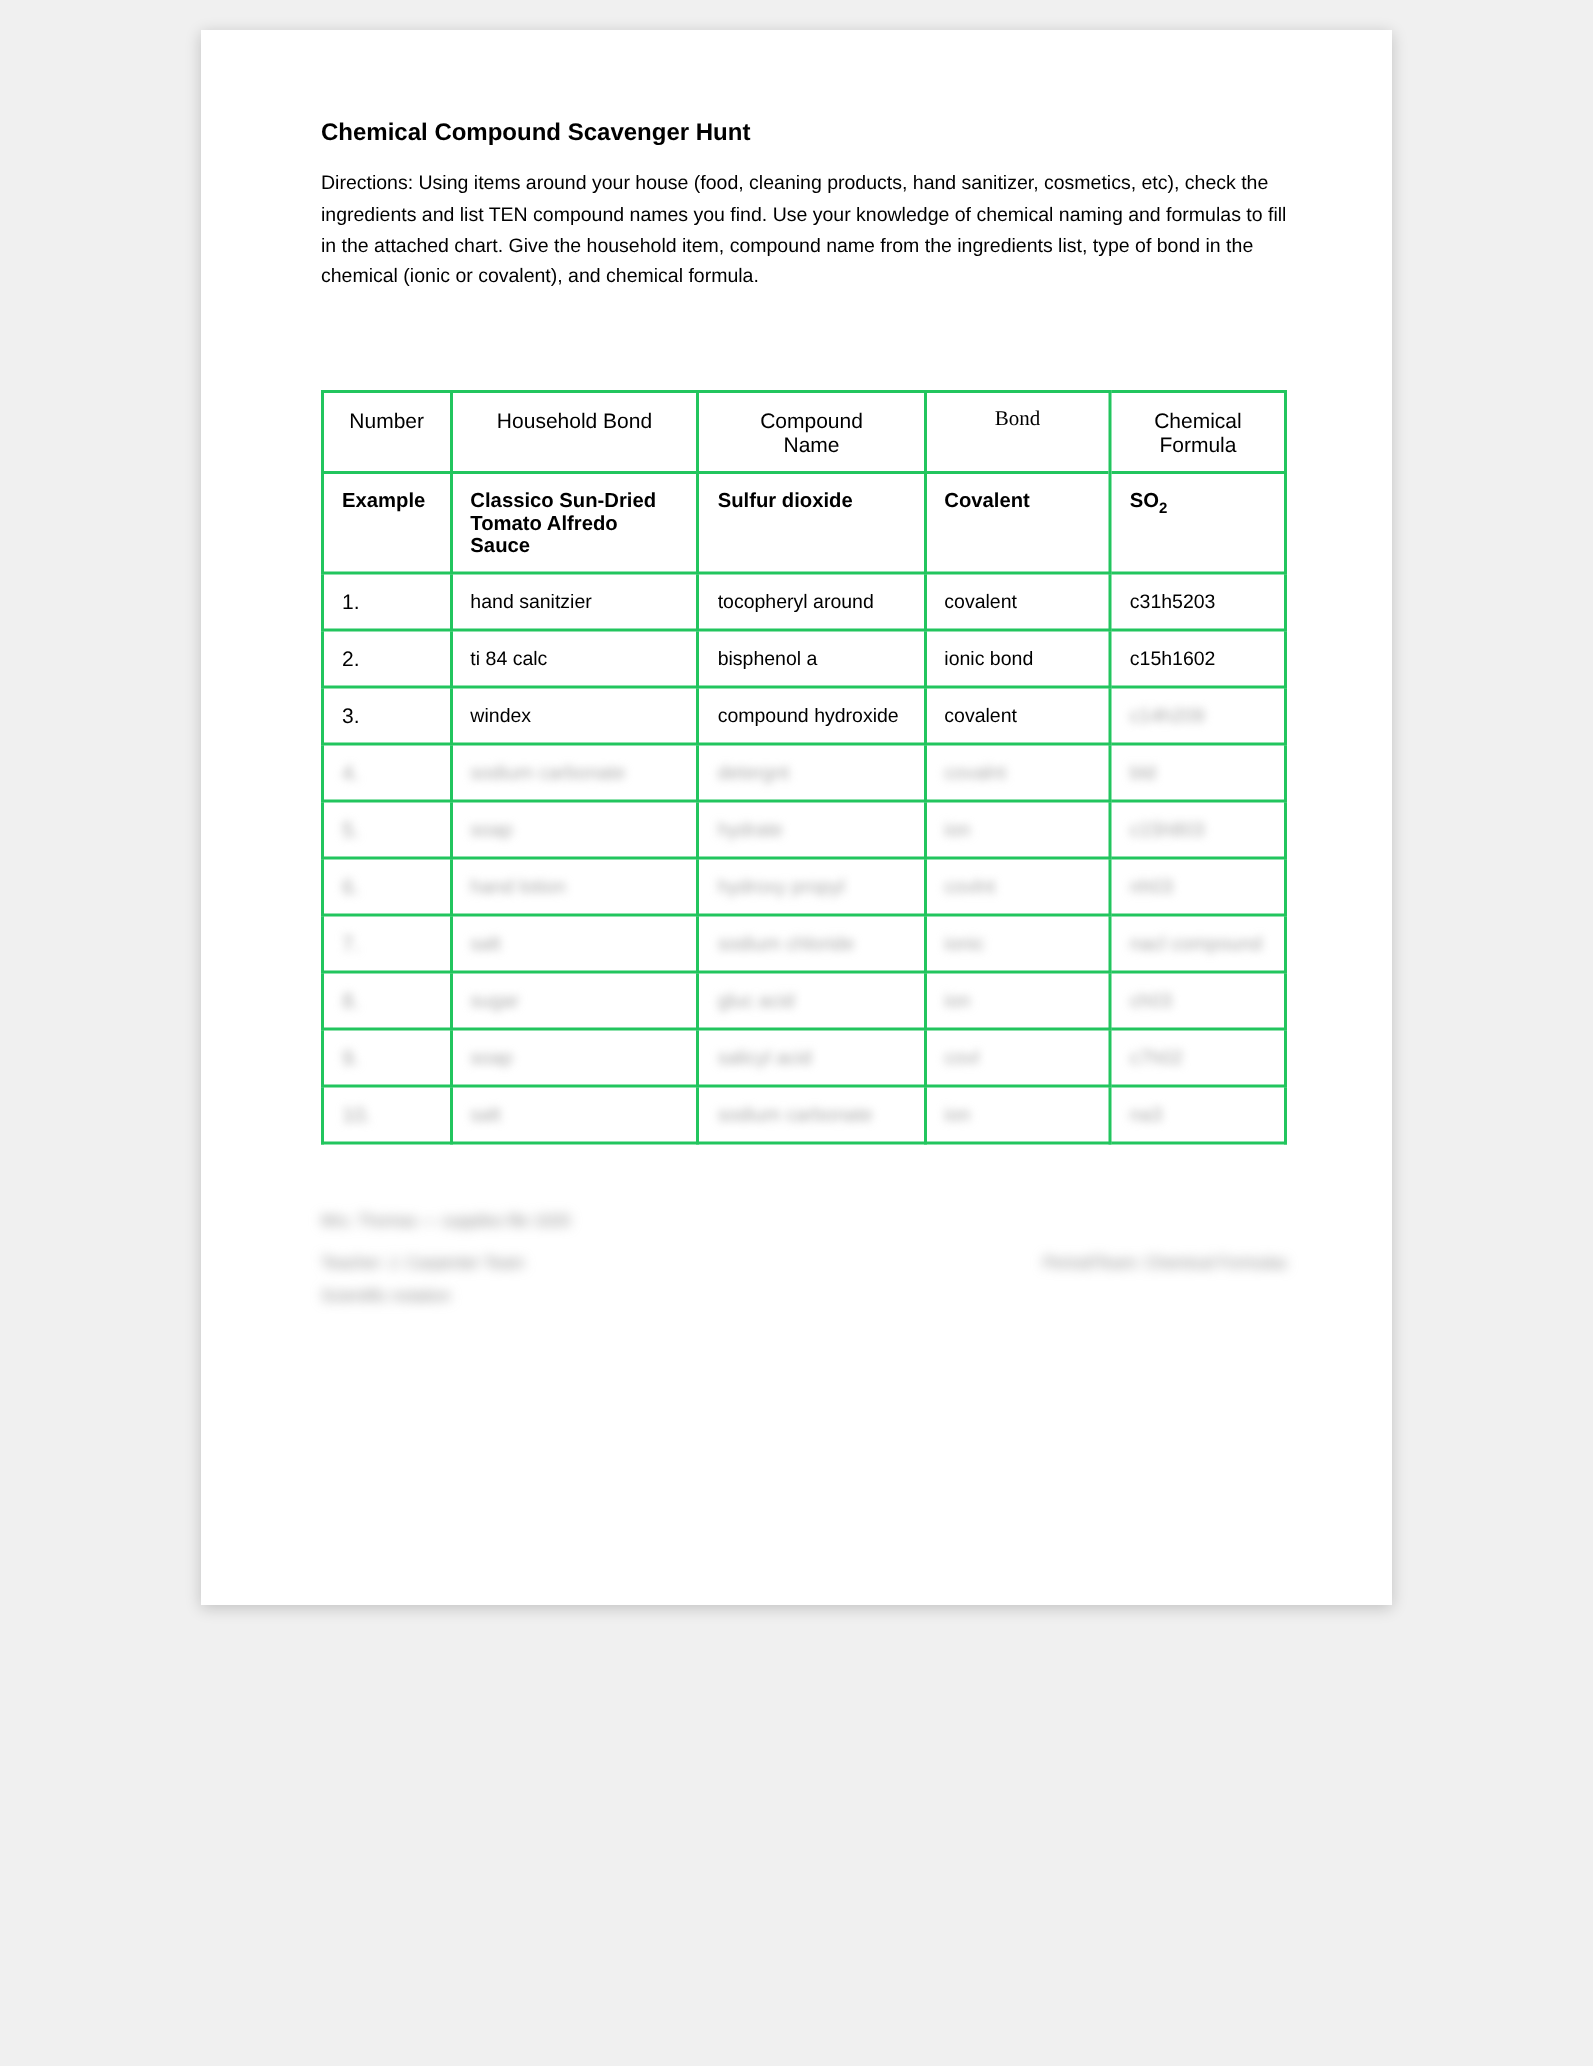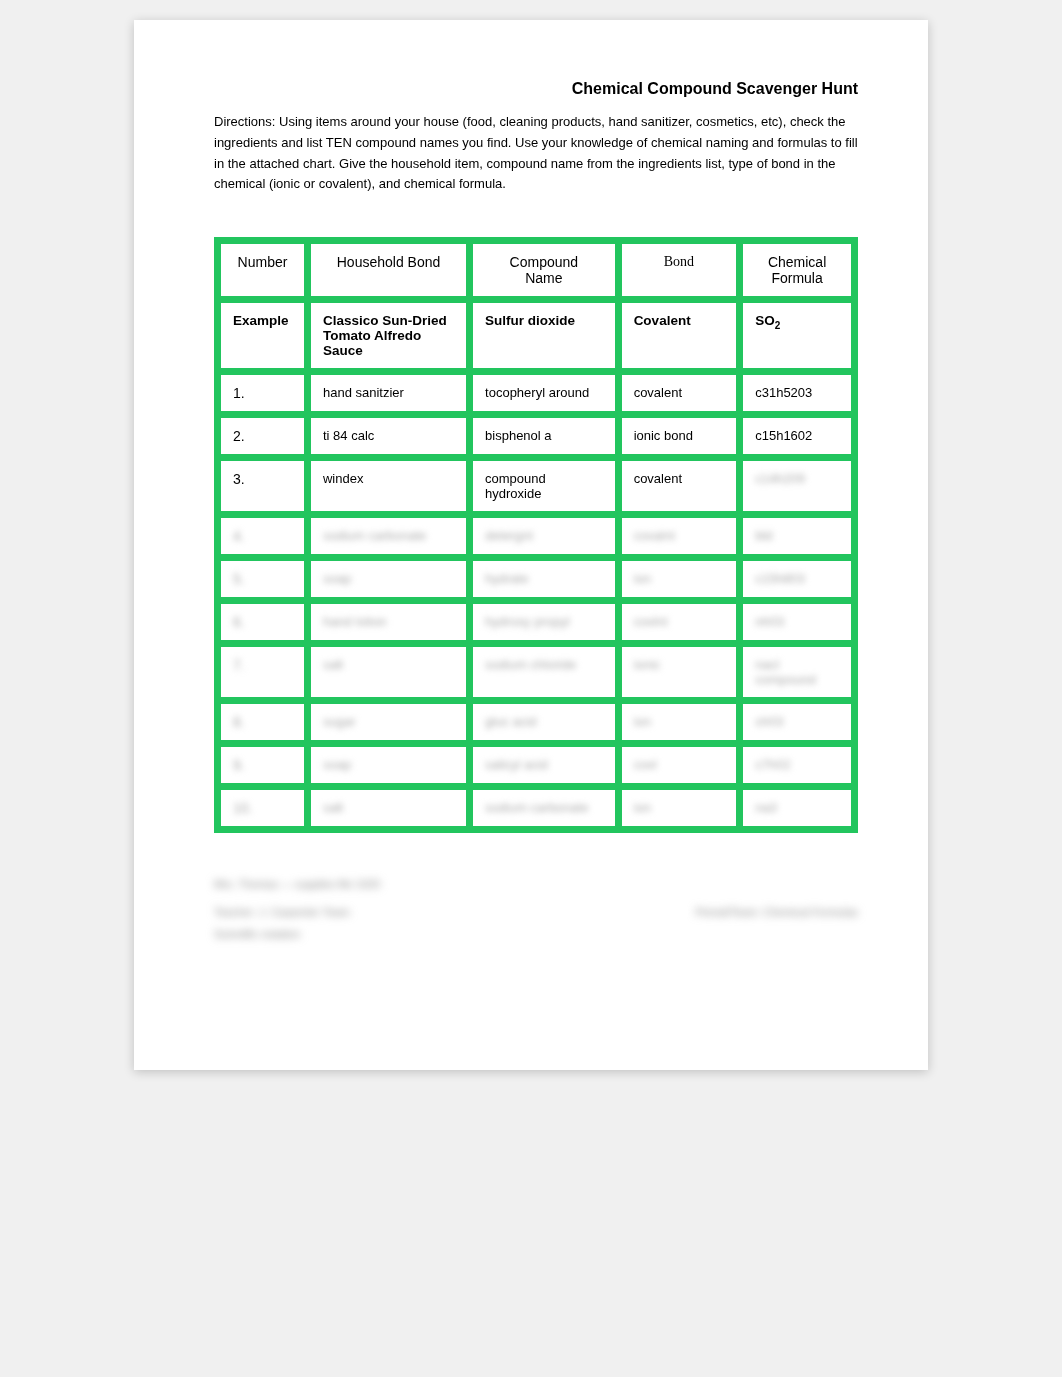--- a/index.html
+++ b/index.html
@@ -33,41 +33,41 @@
 
     .name-underline {
       display: inline-block;
       border-bottom: 1px solid #000;
       width: 180px;
       margin-left: 5px;
       vertical-align: bottom;
     }
 
     .title {
-      text-align: right;
+      text-align: left;
       font-size: 16px;
       font-weight: bold;
       margin-bottom: 14px;
     }
 
     .directions {
       font-size: 13px;
       line-height: 1.6;
-      margin-bottom: 42px;
+      margin-bottom: 65px;
     }
 
     table {
       width: 100%;
       border-collapse: collapse;
       font-size: 13px;
       margin-bottom: 30px;
     }
 
     th, td {
-      border: 7px solid #22c55e;
+      border: 2px solid #22c55e;
       padding: 10px 12px;
       vertical-align: top;
     }
 
     .col-number { width: 9%; }
     .col-household { width: 24%; }
     .col-compound { width: 22%; }
     .col-bond { width: 18%; font-family: Liberation Serif, serif; }
     .col-formula { width: 17%; }
 

